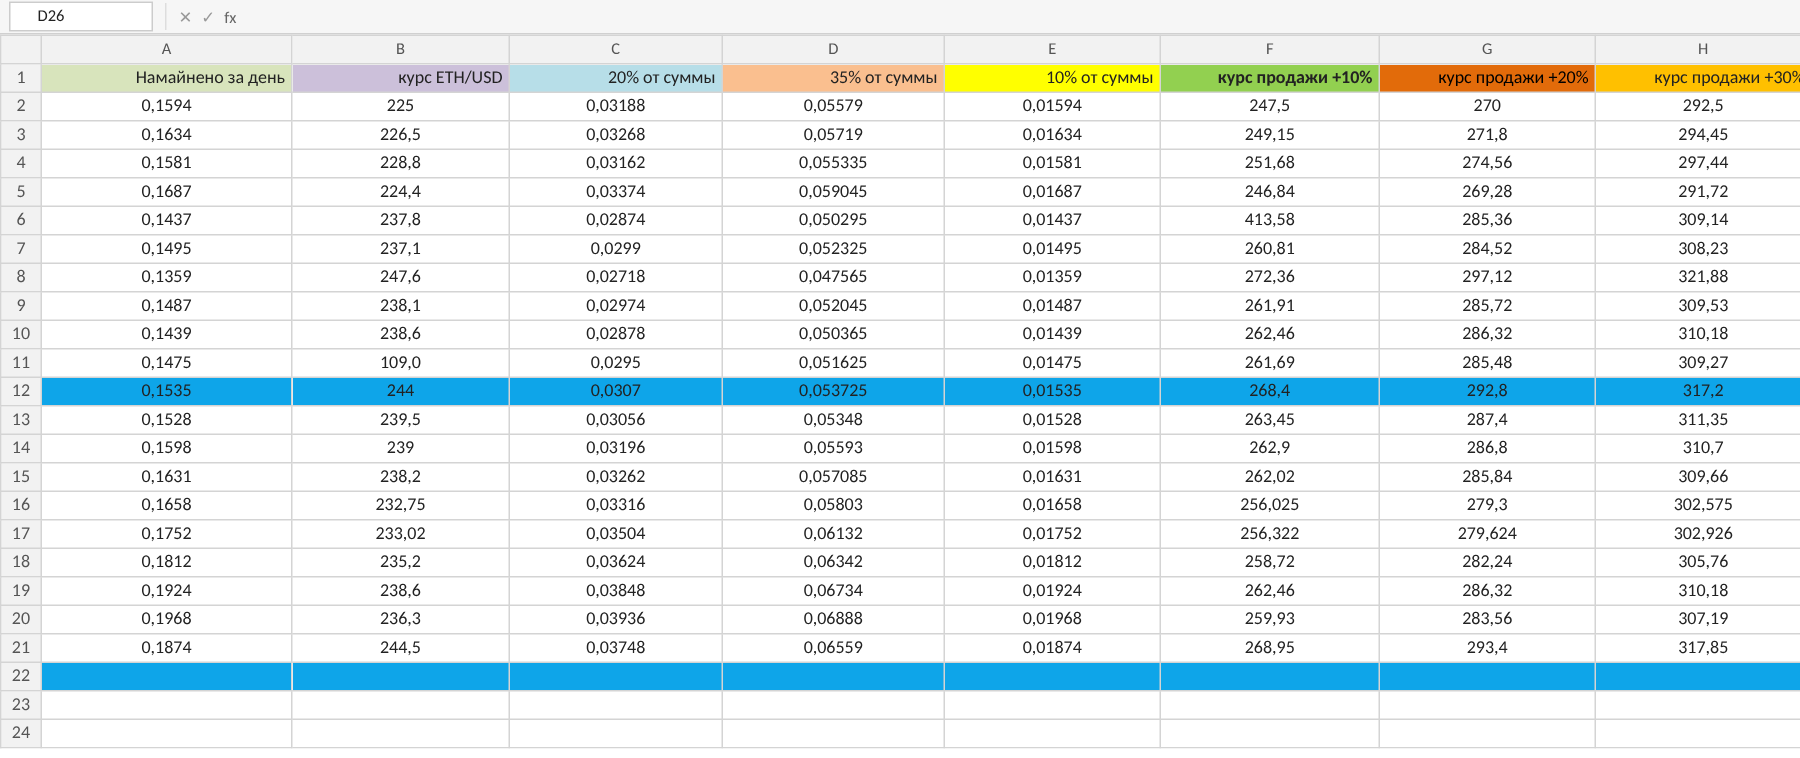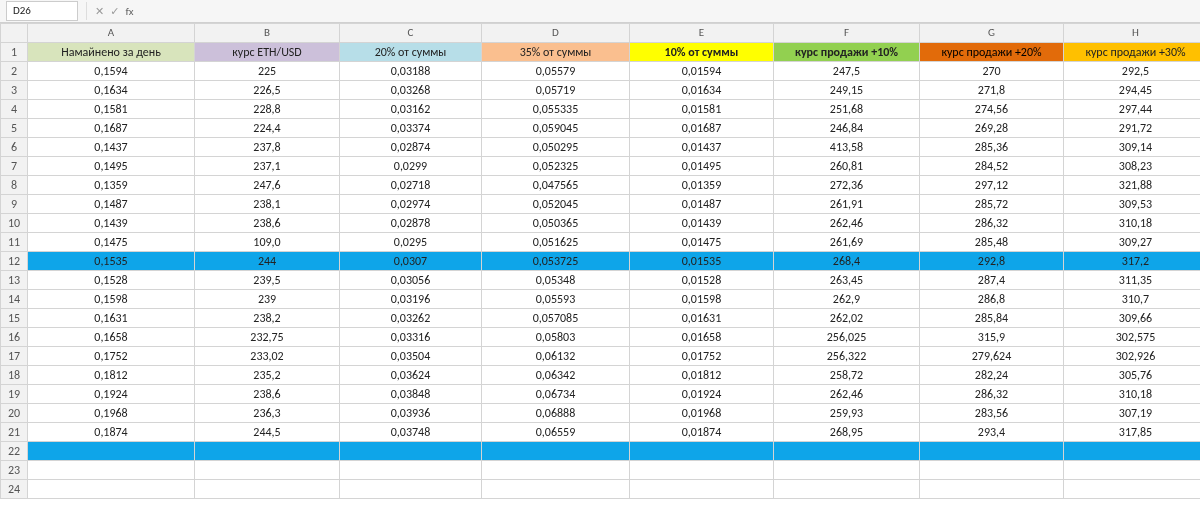--- a/index.html
+++ b/index.html
@@ -27,21 +27,21 @@
     background: #f6f6f6;
     padding-left: 6px;
     gap: 8px;
   }
   .name-box {
     width: 58px;
     height: 18px;
     line-height: 18px;
     background: #fff;
     border: 1px solid #ccc;
-    padding: 0 6px;
+    padding: 0 18px;
     font-size: 11px;
   }
   .fb-icons {
     display: flex;
     gap: 6px;
     color: #999;
     font-size: 11px;
     align-items: center;
     border-left: 1px solid #ddd;
     padding-left: 8px;
@@ -103,29 +103,29 @@
   .cB { width: 136px; }
   .cC { width: 133px; }
   .cD { width: 139px; }
   .cE { width: 135px; }
   .cF { width: 137px; }
   .cG { width: 135px; }
   .cH { width: 135px; }
 
   td.num { text-align: center; }
   td.hdr {
-    text-align: center;
+    text-align: right;
     border: 1px solid #888;
     padding-left: 4px;
   }
   .hA { background: #d8e4bc; }
   .hB { background: #ccc0da; margin-left: 44px; }
   .hC { background: #b7dee8; }
   .hD { background: #fabf8f; margin-top: 31px; }
-  .hE { background: #ffff00; font-weight: bold; }
+  .hE { background: #ffff00; }
   .hF { background: #92d050; font-weight: bold; }
   .hG { background: #e26b0a; color:#000; }
   .hH { background: #ffc000; }
 
   tr.shade td.data { background: #0ea5e9; }
 </style>
 </head>
 <body>
 <div class="app">
 
@@ -322,21 +322,21 @@
             <td class="num data cH">309,66</td>
           </tr>
           <tr>
             <td class="row-head">16</td>
             <td class="num data cA">0,1658</td>
             <td class="num data cB">232,75</td>
             <td class="num data cC">0,03316</td>
             <td class="num data cD">0,05803</td>
             <td class="num data cE">0,01658</td>
             <td class="num data cF">256,025</td>
-            <td class="num data cG">315,9</td>
+            <td class="num data cG">279,3</td>
             <td class="num data cH">302,575</td>
           </tr>
           <tr>
             <td class="row-head">17</td>
             <td class="num data cA">0,1752</td>
             <td class="num data cB">233,02</td>
             <td class="num data cC">0,03504</td>
             <td class="num data cD">0,06132</td>
             <td class="num data cE">0,01752</td>
             <td class="num data cF">256,322</td>

